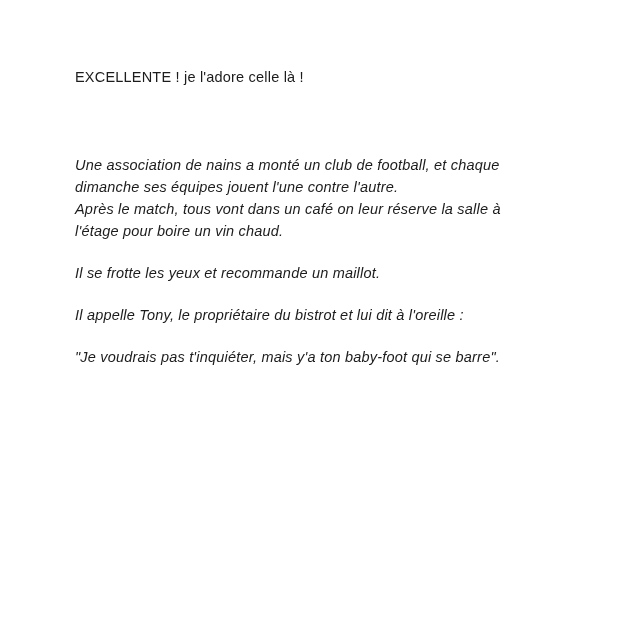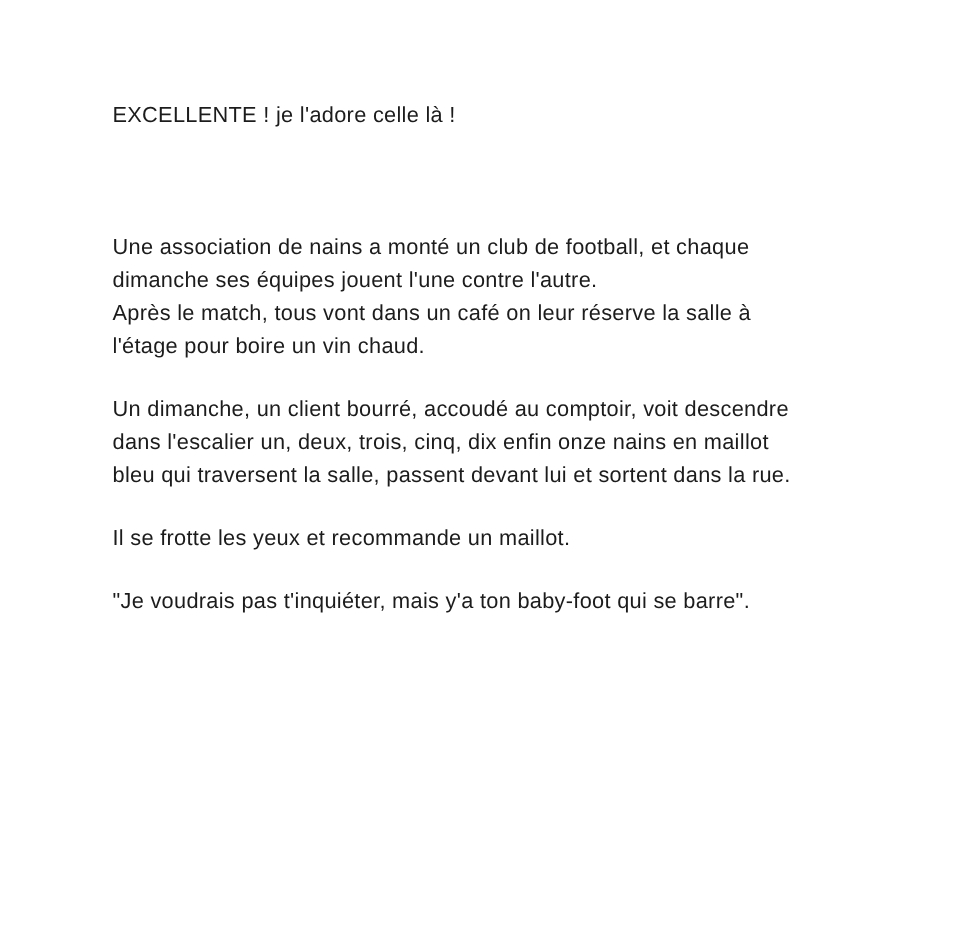--- a/index.html
+++ b/index.html
@@ -27,35 +27,34 @@
     line-height: 22px;
     white-space: pre;
     letter-spacing: 0.2px;
   }
   .para {
     margin: 0 0 20px 0;
     font-size: 14.5px;
     line-height: 22px;
     white-space: pre;
     letter-spacing: 0.2px;
+    font-style: italic;
   }
 </style>
 </head>
 <body>
 
 <div class="page">
   <p class="title">EXCELLENTE ! je l'adore celle là !</p>
 
   <p class="para">Une association de nains a monté un club de football, et chaque
 dimanche ses équipes jouent l'une contre l'autre.
 Après le match, tous vont dans un café on leur réserve la salle à
 l'étage pour boire un vin chaud.</p>
 
-  <p class="para">Un dimanche, un client bourré, accoudé au comptoir, voit descendre
-dans l'escalier un, deux, trois, cinq, dix enfin onze nains en maillot
-bleu qui traversent la salle, passent devant lui et sortent dans la rue.</p>
 
   <p class="para">Il se frotte les yeux et recommande un maillot.</p>
 
 
+  <p class="para">Il appelle Tony, le propriétaire du bistrot et lui dit à l'oreille :</p>
 
   <p class="para">"Je voudrais pas t'inquiéter, mais y'a ton baby-foot qui se barre".</p>
 </div>
 
 </body></html>

